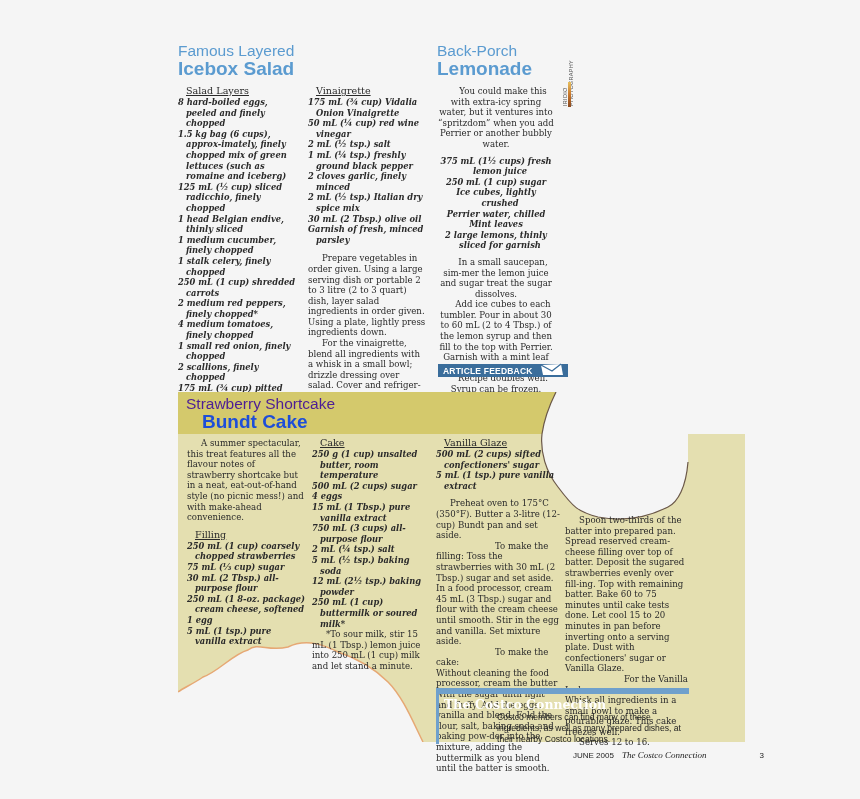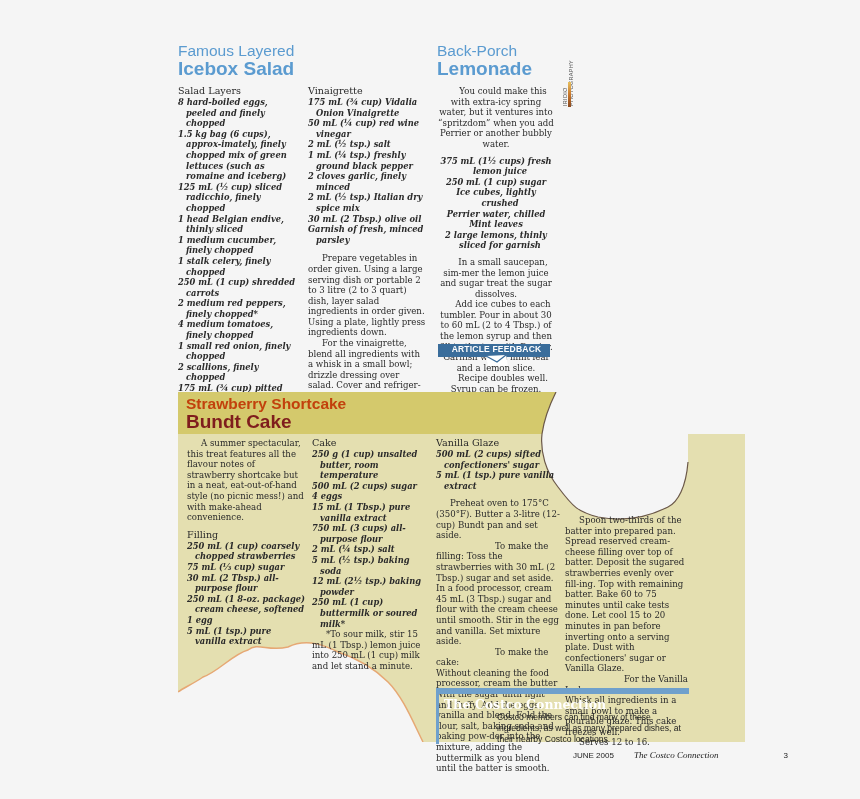--- a/index.html
+++ b/index.html
@@ -5,21 +5,21 @@
   html, body { margin:0; padding:0; }
   body { width:860px; height:799px; background:#f5f5f5; position:relative; overflow:hidden;
          font-family:"DejaVu Serif", serif; color:#2a2a2a; }
   .abs { position:absolute; }
   .hdr-light { font-family:"Liberation Sans", sans-serif; font-weight:normal; line-height:1; }
   .hdr-bold  { font-family:"Liberation Sans", sans-serif; font-weight:bold; line-height:1; }
   .blue { color:#5b9bd0; }
   .t1 { font-size:15.5px; }
   .t2 { font-size:19px; }
   .body { font-size:8.6px; line-height:10.6px; }
-  .sub { font-size:9.6px; line-height:11px; margin:0 0 1px 0; }
+  .sub { font-size:9.6px; line-height:11px; margin:0 0 1px 8px;text-decoration:underline; }
   .ing { font-style:italic; font-weight:bold; font-size:8.3px; line-height:10.6px;
          padding-left:8px; text-indent:-8px; margin:0; }
   .para { text-indent:14px; margin:0; }
   .para.noind { text-indent:0; }
   .b { font-weight:normal;margin-left:45px; }
   .credit { font-family:"Liberation Sans", sans-serif; font-size:5.5px; color:#555;
             writing-mode:vertical-rl; transform:rotate(180deg); letter-spacing:.3px; }
   .feedback { background:#3a6d9b; color:#fff; font-family:"Liberation Sans", sans-serif;
               font-weight:bold; font-size:8.5px; letter-spacing:.2px; display:flex; align-items:center; }
   .costco-box { border-left:3px solid #6fa0cc; border-top:6px solid #6fa0cc; }
@@ -91,21 +91,21 @@
     <p class="ing">2 large lemons, thinly sliced for garnish</p>
   </div>
   <div style="margin-top:6px;">
     <p class="para">In a small saucepan, sim-mer the lemon juice and sugar treat the sugar dissolves.</p>
     <p class="para">Add ice cubes to each tumbler. Pour in about 30 to 60 mL (2 to 4 Tbsp.) of the lemon syrup and then fill to the top with Perrier. Garnish with a mint leaf and a lemon slice.</p>
     <p class="para">Recipe doubles well. Syrup can be frozen.</p>
     <p class="para">Serves 6 to 10.</p>
   </div>
 </div>
 
-<div class="abs feedback" style="left:438px;top:344px;width:112px;height:13px;flex-direction:column;">
+<div class="abs feedback" style="left:438px;top:364px;width:130px;height:13px;">
   <span style="padding-left:5px;">ARTICLE FEEDBACK</span>
   <span style="margin-left:6px;">
     <svg width="26" height="13" viewBox="0 0 26 13">
       <polygon points="2,2 22,1 24,12 4,12" fill="#fff"></polygon>
       <polyline points="2,2 13,8 22,1" fill="none" stroke="#3a6d9b" stroke-width="1.3"></polyline>
     </svg>
   </span>
 </div>
 
 <div class="abs" style="left:178px;top:392px;width:567px;height:350px;">
@@ -116,22 +116,22 @@
     <path d="M0,0 L378,0 C372,12 366,28 364,42 L0,42 Z" fill="#d4c96c"></path>
 
     <path d="M378,0 C372,12 366,28 364,42 C362,60 368,80 380,95 C395,115 400,120 420,125 C445,130 470,125 490,115 C500,110 508,95 510,70" fill="none" stroke="#6b5848" stroke-width="1.2"></path>
     <path d="M0,300 C5,296 15,292 25,285 C40,280 55,262 70,258 C80,250 90,260 110,255 C130,245 150,255 160,260 C175,265 195,275 210,290 C225,305 235,330 245,350" fill="none" stroke="#e6a874" stroke-width="1.5"></path>
   </svg>
 </div>
 
 <div class="abs" style="left:688px;top:392px;width:60px;height:40px;background:#f5f5f5;"></div>
 
 <div class="abs" style="left:186px;top:396px;">
-  <div class="hdr-light t1" style="color:#c2410c;font-weight:bold;">Strawberry Shortcake</div>
-  <div class="hdr-bold t2" style="color:#7f1d1d;">Bundt Cake</div>
+  <div class="hdr-light t1" style="color:#4c1d95;">Strawberry Shortcake</div>
+  <div class="hdr-bold t2" style="color:#1d4ed8;margin-left:16px;">Bundt Cake</div>
 </div>
 
 <div class="abs body" style="left:187px;top:438px;width:118px;">
   <p class="para">A summer spectacular, this treat features all the flavour notes of strawberry shortcake but in a neat, eat-out-of-hand style (no picnic mess!) and with make-ahead convenience.</p>
   <p class="sub" style="margin-top:6px;">Filling</p>
   <p class="ing">250 mL (1 cup) coarsely chopped strawberries</p>
   <p class="ing">75 mL (⅓ cup) sugar</p>
   <p class="ing">30 mL (2 Tbsp.) all-purpose flour</p>
   <p class="ing">250 mL (1 8-oz. package) cream cheese, softened</p>
   <p class="ing">1 egg</p>
@@ -167,17 +167,17 @@
   <p class="para"><span class="b">For the Vanilla Icebox:</span></p>
   <p class="para noind">Whisk all ingredients in a small bowl to make a pourable glaze. This cake freezes well.</p>
   <p class="para">Serves 12 to 16.</p>
 </div>
 
 <div class="abs costco-box" style="left:436px;top:688px;width:250px;height:50px;">
   <div class="costco-title" style="padding:3px 0 0 5px;">The Costco Connection</div>
   <div class="costco-text" style="padding:0 0 0 14px;margin-left:44px;">Costco members can find many of these ingredients, as well as many prepared dishes, at their nearby Costco locations.</div>
 </div>
 
-<div class="abs footer" style="left:528px;top:750px;display:flex;align-items:baseline;gap:20px;">
+<div class="abs footer" style="left:528px;top:750px;display:flex;align-items:baseline;gap:8px;">
   <span class="b" style="font-family:'Liberation Sans',sans-serif;">JUNE 2005</span>
   <span style="font-style:italic;font-family:'Liberation Serif',serif;font-size:9px;">The Costco Connection</span>
   <span class="b" style="font-family:'Liberation Sans',sans-serif;">3</span>
 </div>
 
 </body></html>

